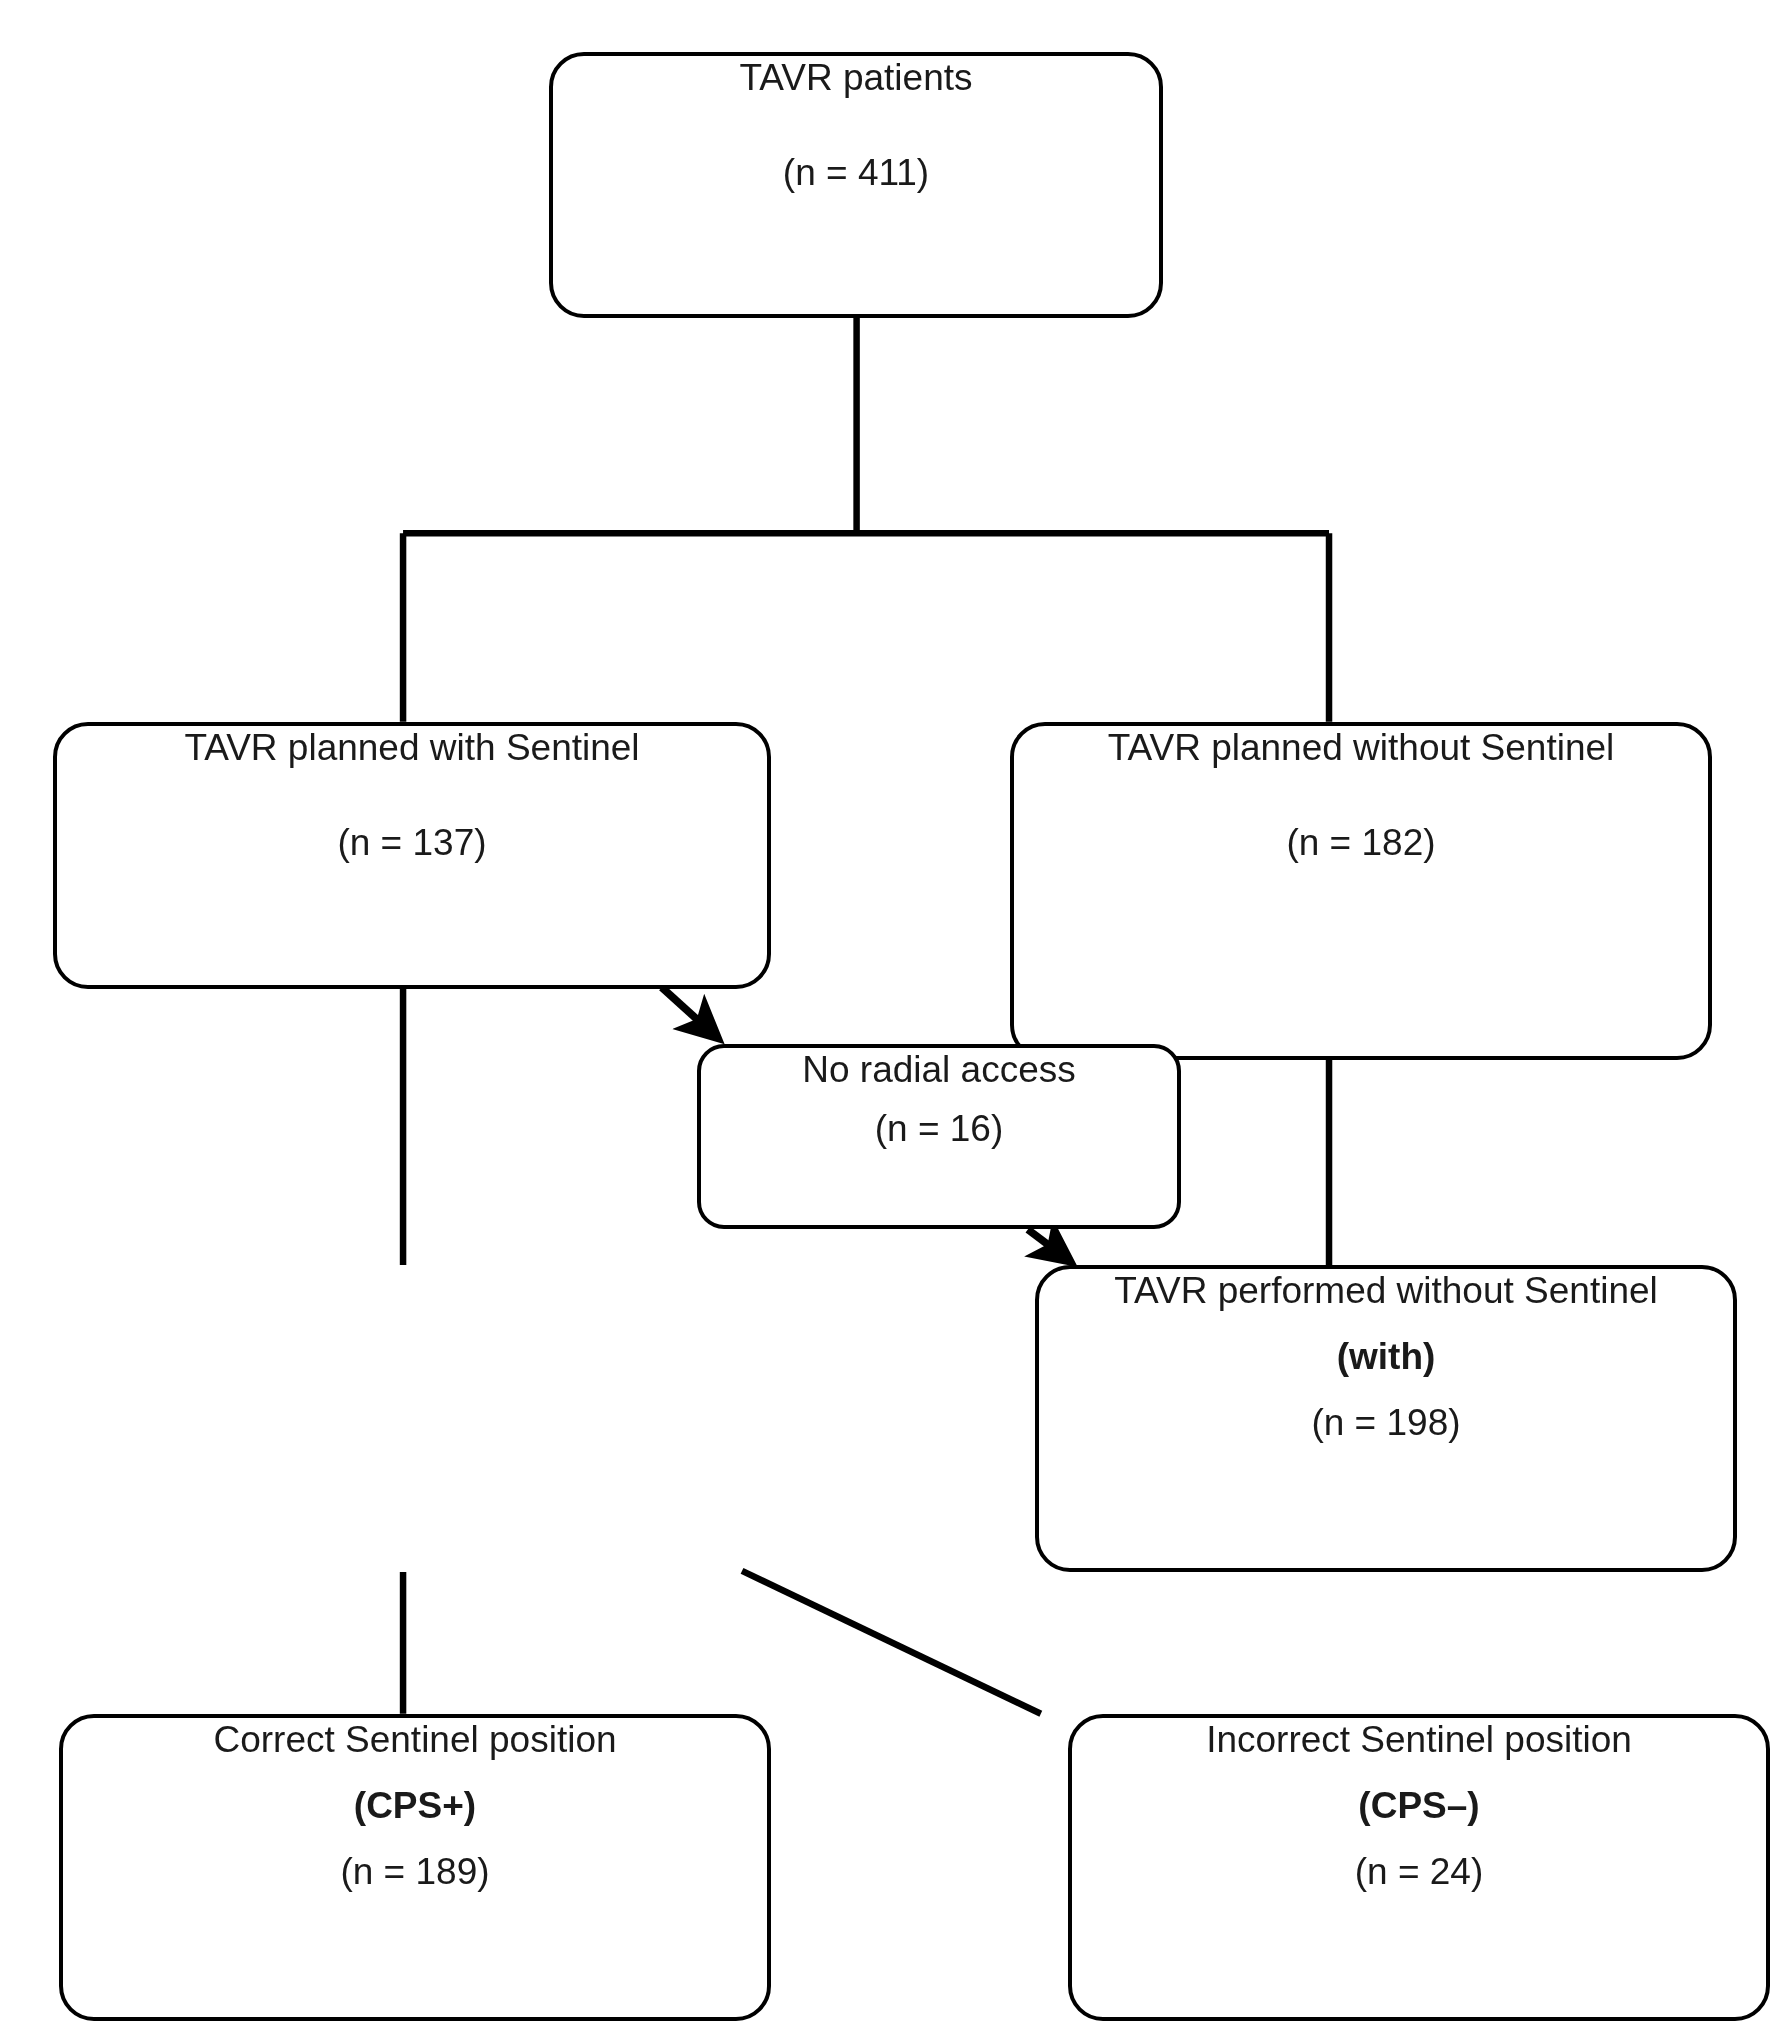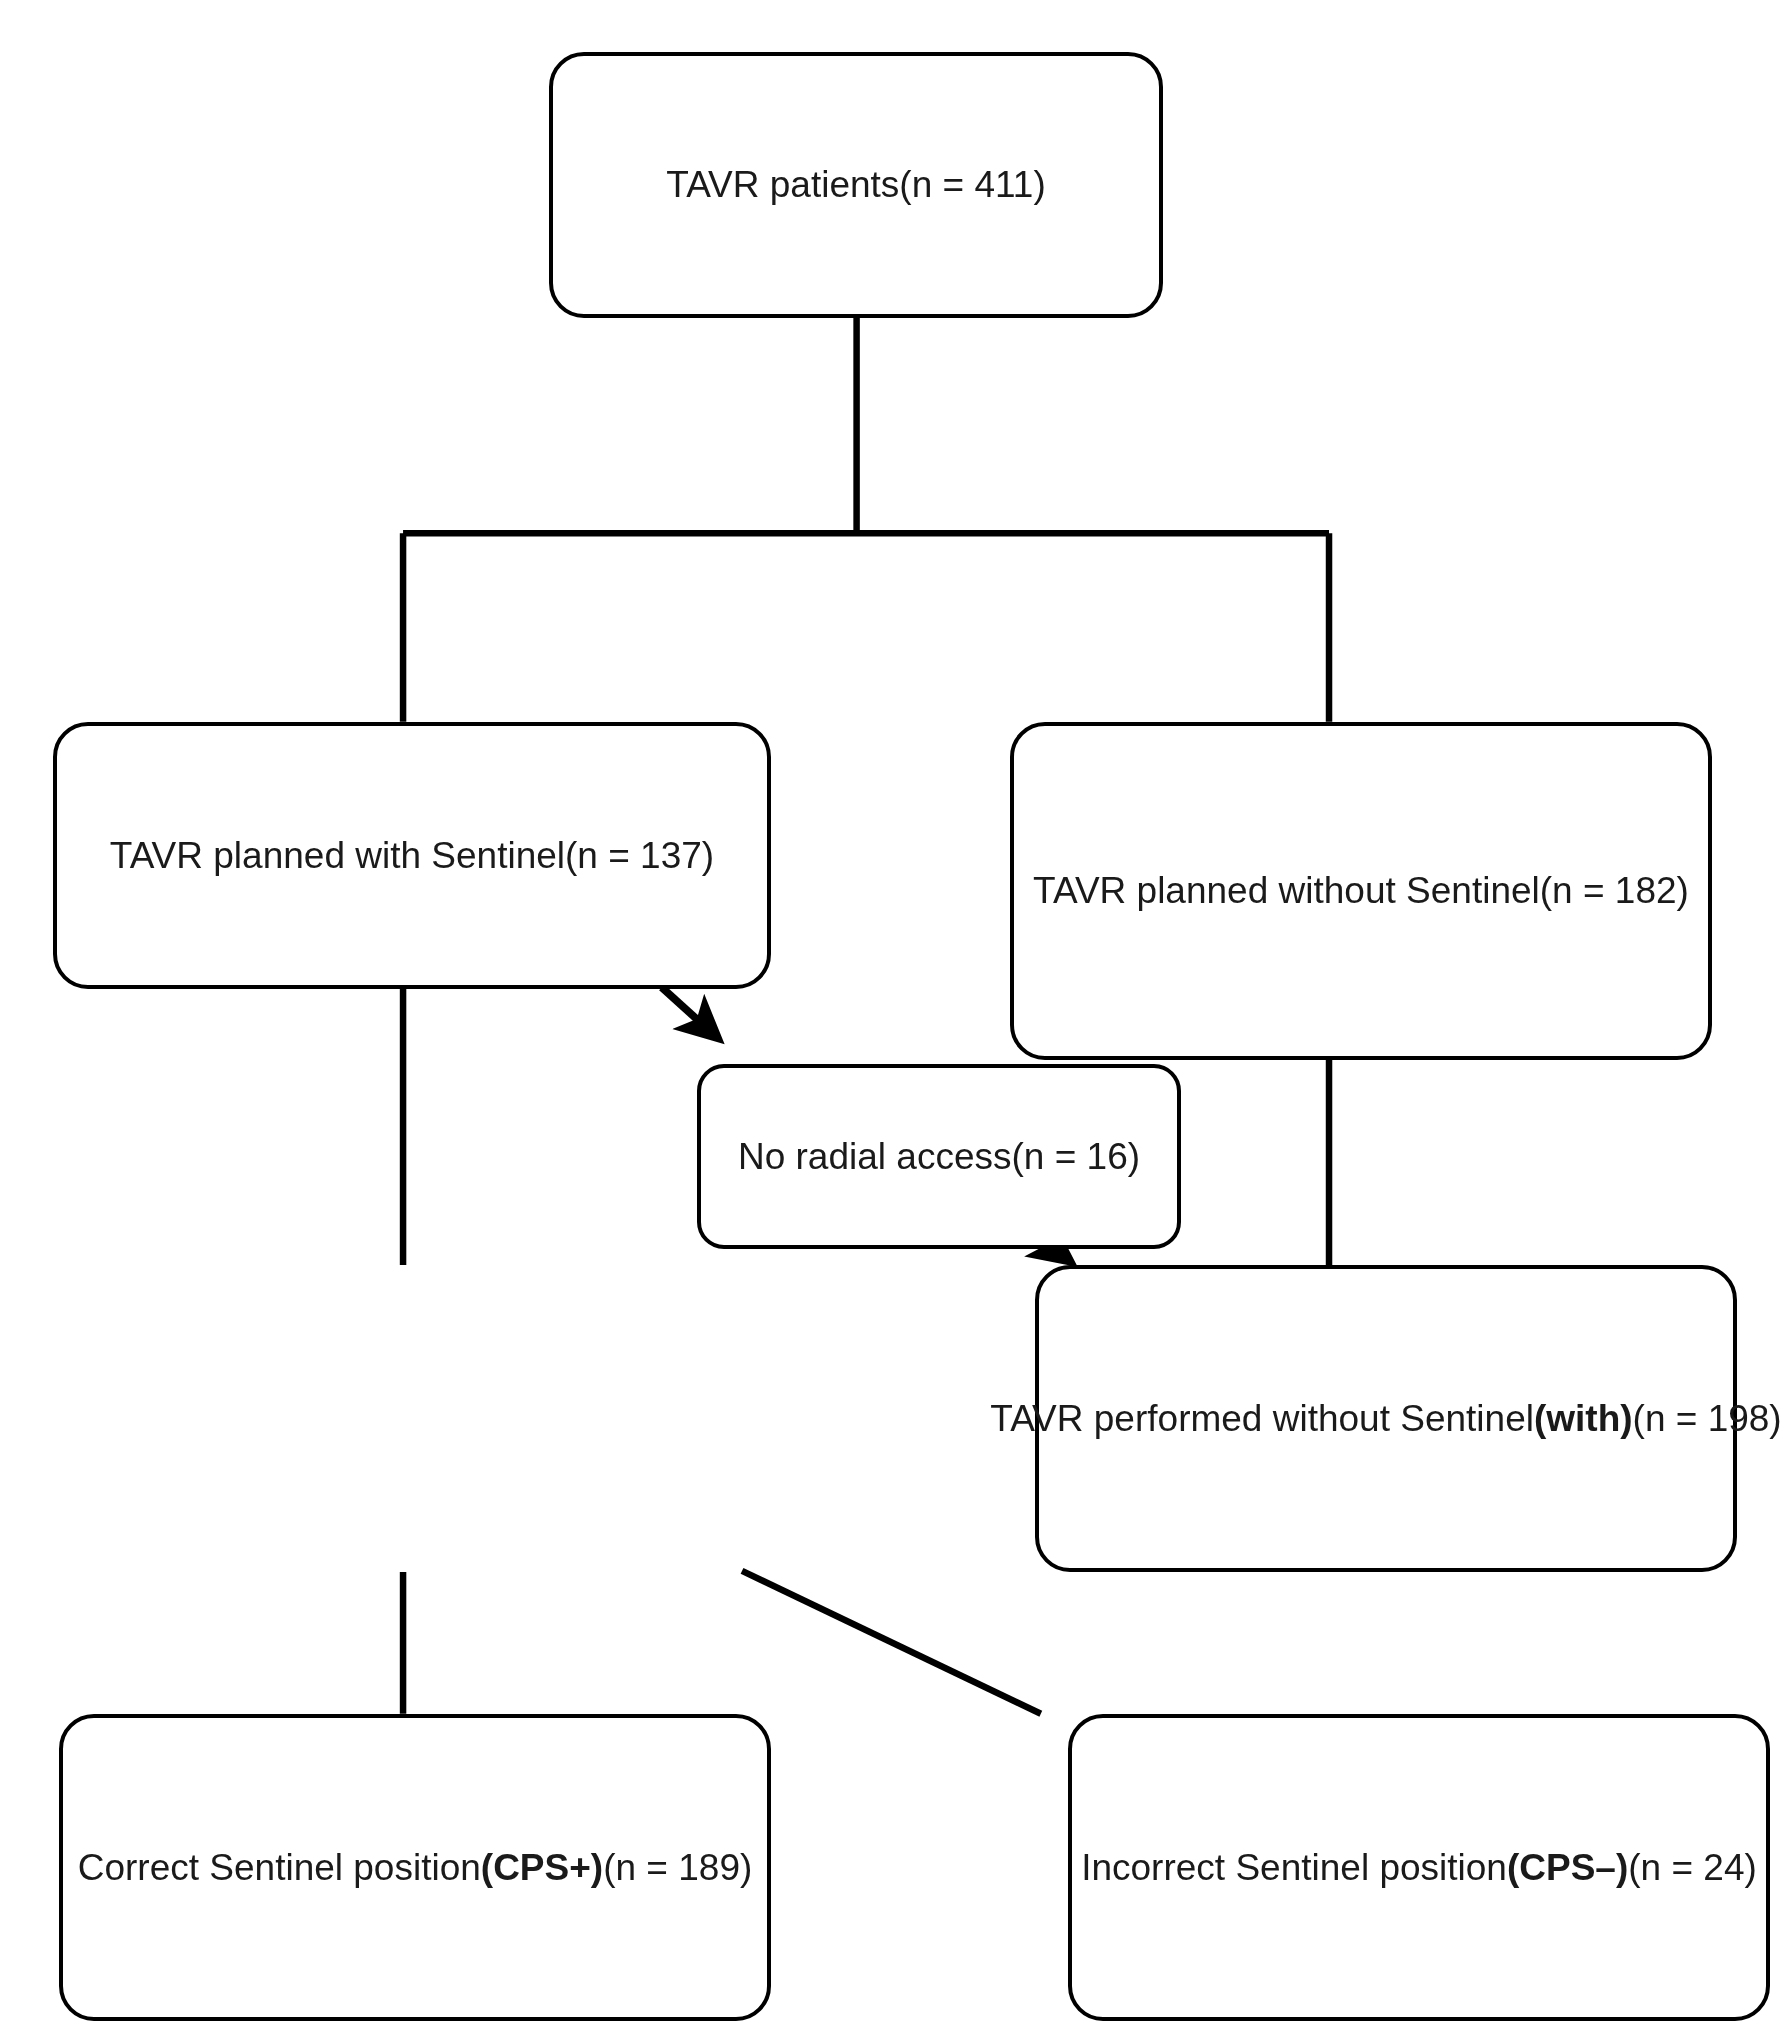--- a/index.html
+++ b/index.html
@@ -25,22 +25,23 @@
     width: 1787px;
     height: 2035px;
   }
   .node {
     position: absolute;
     box-sizing: border-box;
     background: #ffffff;
     border: 4.1px solid #000000;
     border-radius: 35px;
     display: flex;
+    flex-direction: column;
     align-items: center;
-    justify-content: center;
+    justify-content: flex-start;
     text-align: center;
     color: #1a1a1a;
     z-index: 3;
   }
   .node .line {
     display: block;
     white-space: nowrap;
     font-size: 37px;
     line-height: 1.18;
     font-weight: 400;
@@ -49,21 +50,21 @@
     font-weight: bold;
   }
   .node .gap-lg { height: 51px; }
   .node .gap-sm { height: 15.4px; }
   .node .gap-md { height: 22.4px; }
 
   
   #node-root        { left: 549px;  top: 52px;   width: 614px; height: 266px; }
   #node-planned-cps { left: 53px;   top: 722px; width: 718px; height: 267px; }
   #node-planned-no  { left: 1010px; top: 722px; width: 702px; height: 338px; }
-  #node-noradial    { left: 697px; top: 1044px; width: 484px;  height: 185px; border-radius: 27px; margin-top: 20px; }
+  #node-noradial    { left: 697px; top: 1044px; width: 484px;  height: 185px; border-radius: 27px; }
   #node-perf-cps    { left: 53px;   top: 1265px; width: 718px; height: 307px; }
   #node-perf-nocps  { left: 1035px; top: 1265px; width: 702px; height: 307px; }
   #node-cps-pos     { left: 59px;  top: 1714px; width: 712px; height: 307px; }
   #node-cps-neg     { left: 1035px; top: 1714px; width: 702px; height: 307px; margin-left: 33px; }
 </style>
 </head>
 <body>
 
 <div id="flow-root">
 

